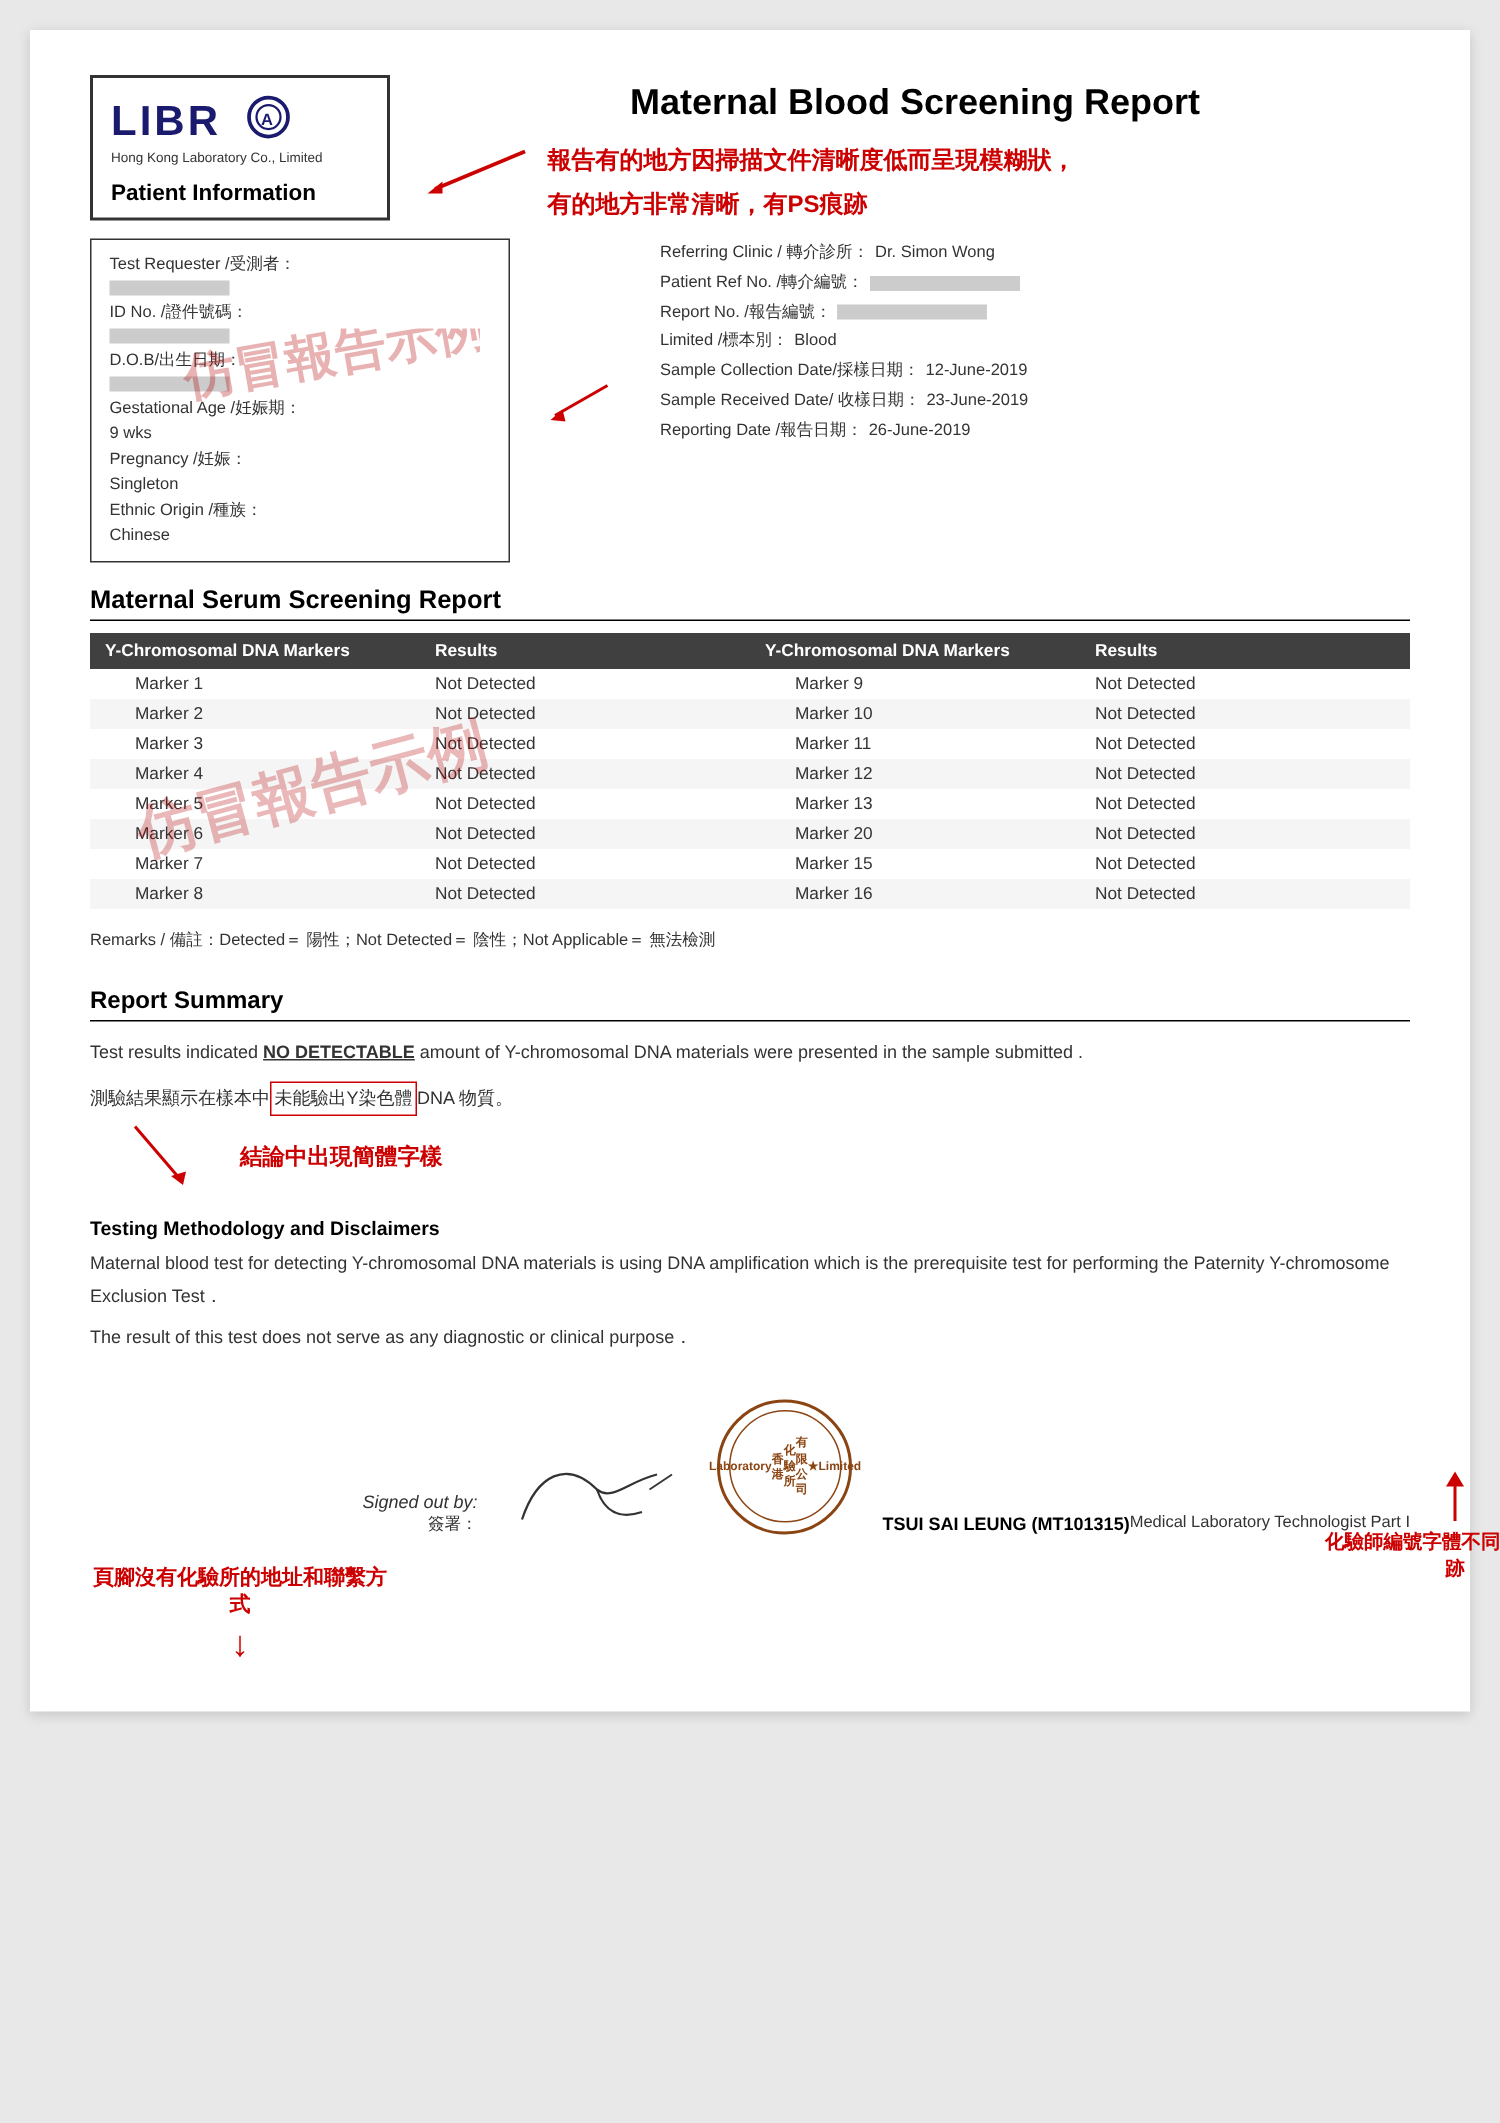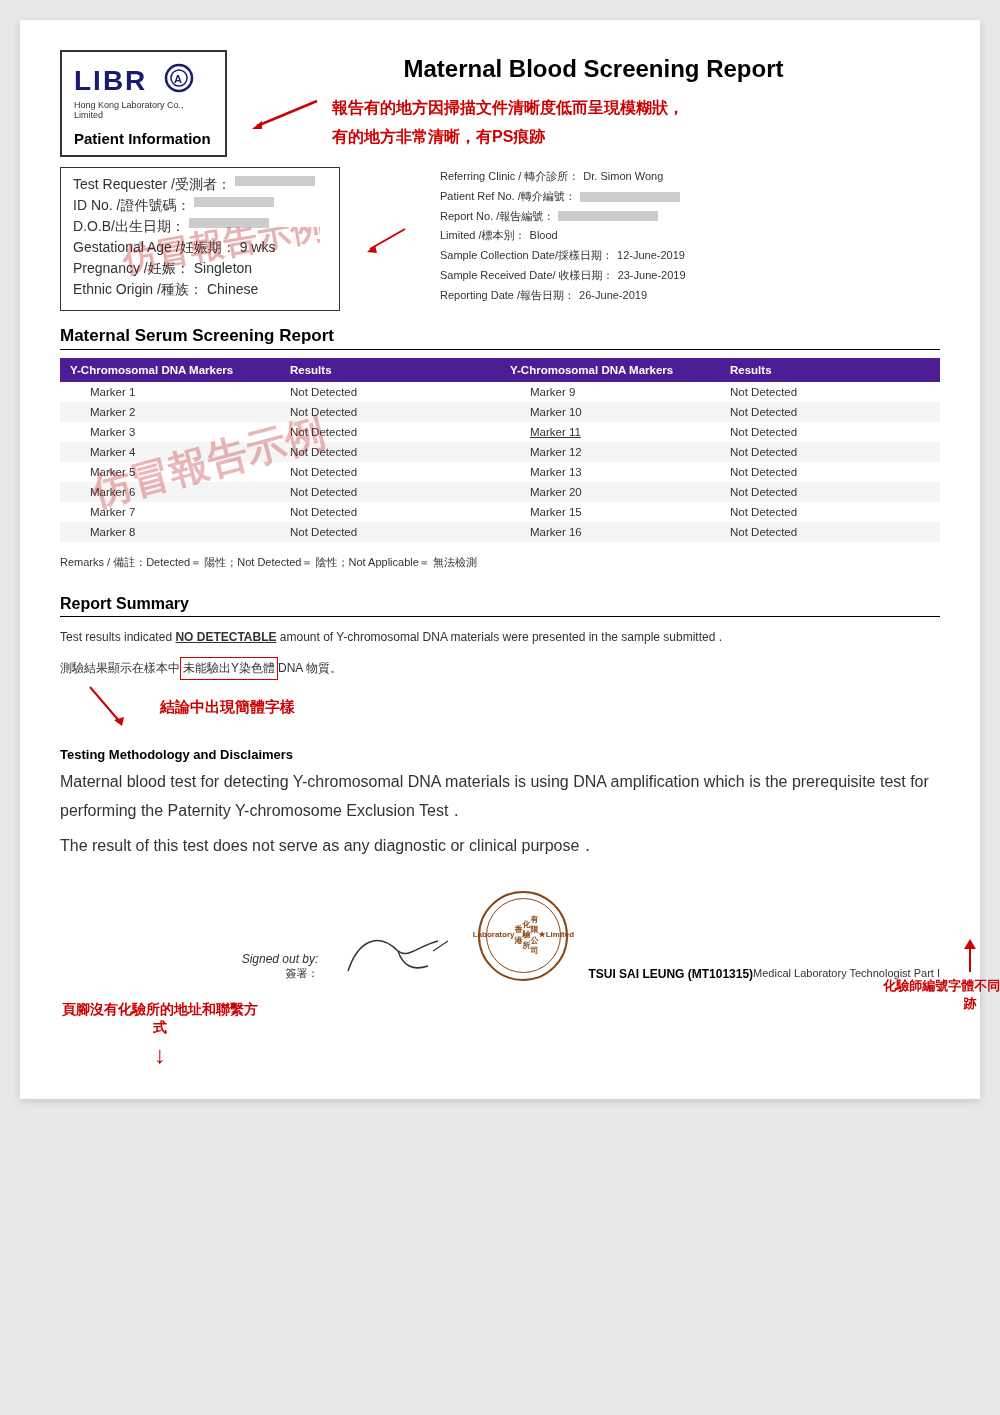--- a/index.html
+++ b/index.html
@@ -24,21 +24,21 @@
     
     .header-section {
       display: flex;
       align-items: flex-start;
       margin-bottom: 10px;
       position: relative;
     }
     .logo-block {
       border: 2px solid #333;
       padding: 8px 12px;
-      width: 167px;
+      width: 200px;
       min-height: 90px;
       flex-shrink: 0;
     }
     .logo-text {
       font-size: 28px;
       font-weight: bold;
       letter-spacing: 2px;
       color: #1a1a6e;
       display: flex;
       align-items: center;
@@ -82,25 +82,26 @@
       gap: 20px;
       margin-bottom: 15px;
     }
     .patient-left {
       border: 1px solid #333;
       padding: 8px 12px;
       width: 280px;
       flex-shrink: 0;
     }
     .patient-row {
-      font-size: 14px;
+      font-size: 11px;
       color: #333;
       margin-bottom: 3px;
       display: flex;
       gap: 4px;
+      flex-direction: column;
     }
     .patient-row .label { white-space: nowrap; }
     .patient-row .value {
       background: #ccc;
       height: 10px;
       display: inline-block;
       min-width: 80px;
     }
     .patient-right {
       flex: 1;
@@ -130,21 +131,21 @@
       padding-bottom: 3px;
     }
 
     
     .markers-table {
       width: 100%;
       border-collapse: collapse;
       font-size: 11.5px;
     }
     .markers-table thead tr {
-      background: #4c1d95;
+      background: #404040;
       color: #fff;
     }
     .markers-table thead th {
       padding: 6px 10px;
       text-align: left;
       font-weight: bold;
     }
     .markers-table tbody tr td {
       padding: 4px 10px;
       color: #333;
@@ -207,21 +208,21 @@
     .methodology-section {
       margin-top: 15px;
     }
     .methodology-title {
       font-size: 13px;
       font-weight: bold;
       color: #000;
       margin-bottom: 6px;
     }
     .methodology-text {
-      font-size: 16px;
+      font-size: 12px;
       color: #333;
       line-height: 1.8;
       margin-bottom: 6px;
     }
 
     
     .signature-section {
       display: flex;
       justify-content: flex-end;
       align-items: flex-end;
@@ -433,21 +434,21 @@
           </tr>
           <tr>
             <td style="padding-left: 30px;">Marker 2</td>
             <td>Not Detected</td>
             <td style="padding-left: 30px;">Marker 10</td>
             <td>Not Detected</td>
           </tr>
           <tr>
             <td style="padding-left: 30px;">Marker 3</td>
             <td>Not Detected</td>
-            <td style="padding-left: 30px; text-decoration: underline;">Marker 11</td>
+            <td style="padding-left: 30px;">Marker 11</td>
             <td>Not Detected</td>
           </tr>
           <tr>
             <td style="padding-left: 30px;">Marker 4</td>
             <td>Not Detected</td>
             <td style="padding-left: 30px;">Marker 12</td>
             <td>Not Detected</td>
           </tr>
           <tr>
             <td style="padding-left: 30px;">Marker 5</td>

